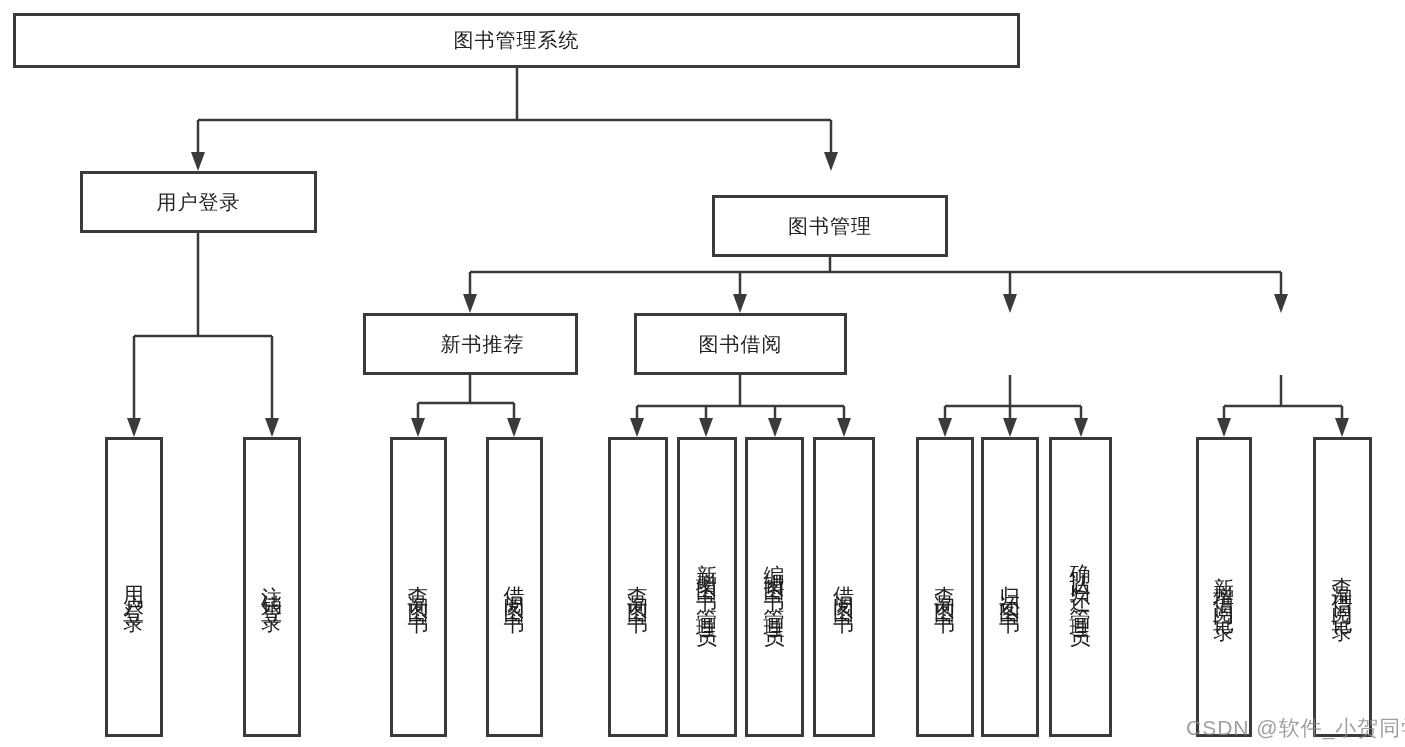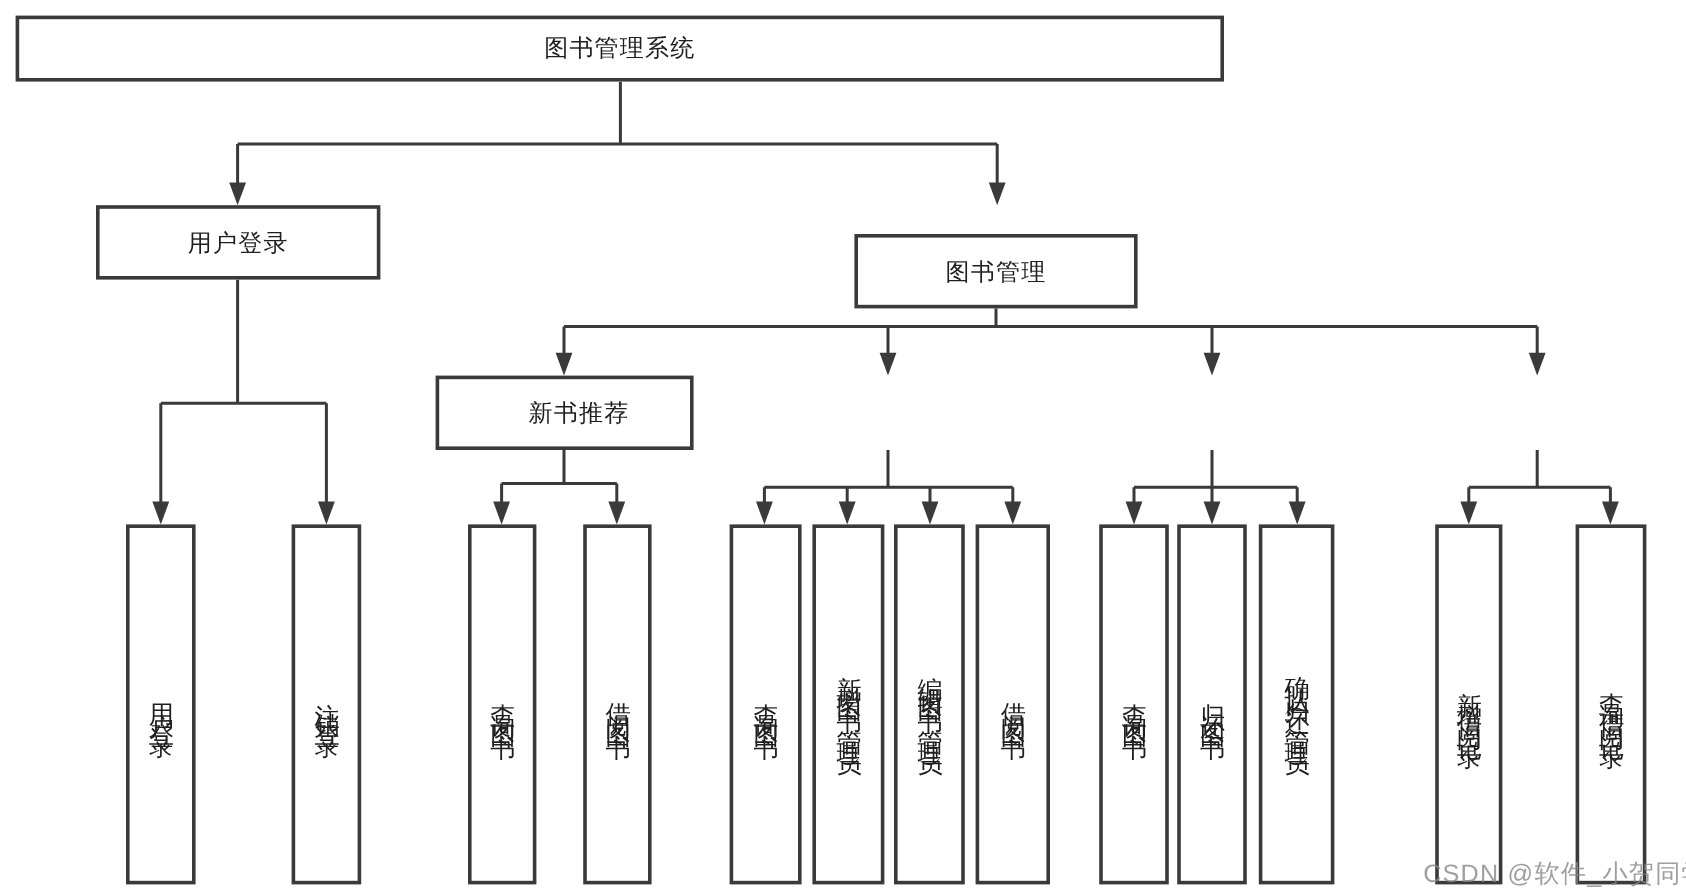--- a/index.html
+++ b/index.html
@@ -118,20 +118,23 @@
   <div class="box" style="left:80px; top:171px; width:237px; height:62px;">
     <span>用户登录</span>
   </div>
   <div class="box" style="left:712px; top:171px; width:236px; height:62px;margin-top:24px;">
     <span>图书管理</span>
   </div>
 
   <div class="box" style="left:363px; top:313px; width:215px; height:62px;padding-left:24px;">
     <span>新书推荐</span>
   </div>
+  <div class="box" style="left:634px; top:313px; width:213px; height:62px;">
+    <span>图书借阅</span>
+  </div>
 
   <div class="vbox" style="left:105px; width:58px;">
     <span>用户登录</span>
   </div>
   <div class="vbox" style="left:243px; width:58px;">
     <span>注销登录</span>
   </div>
 
   <div class="vbox" style="left:390px; width:57px;">
     <span>查询图书</span>

